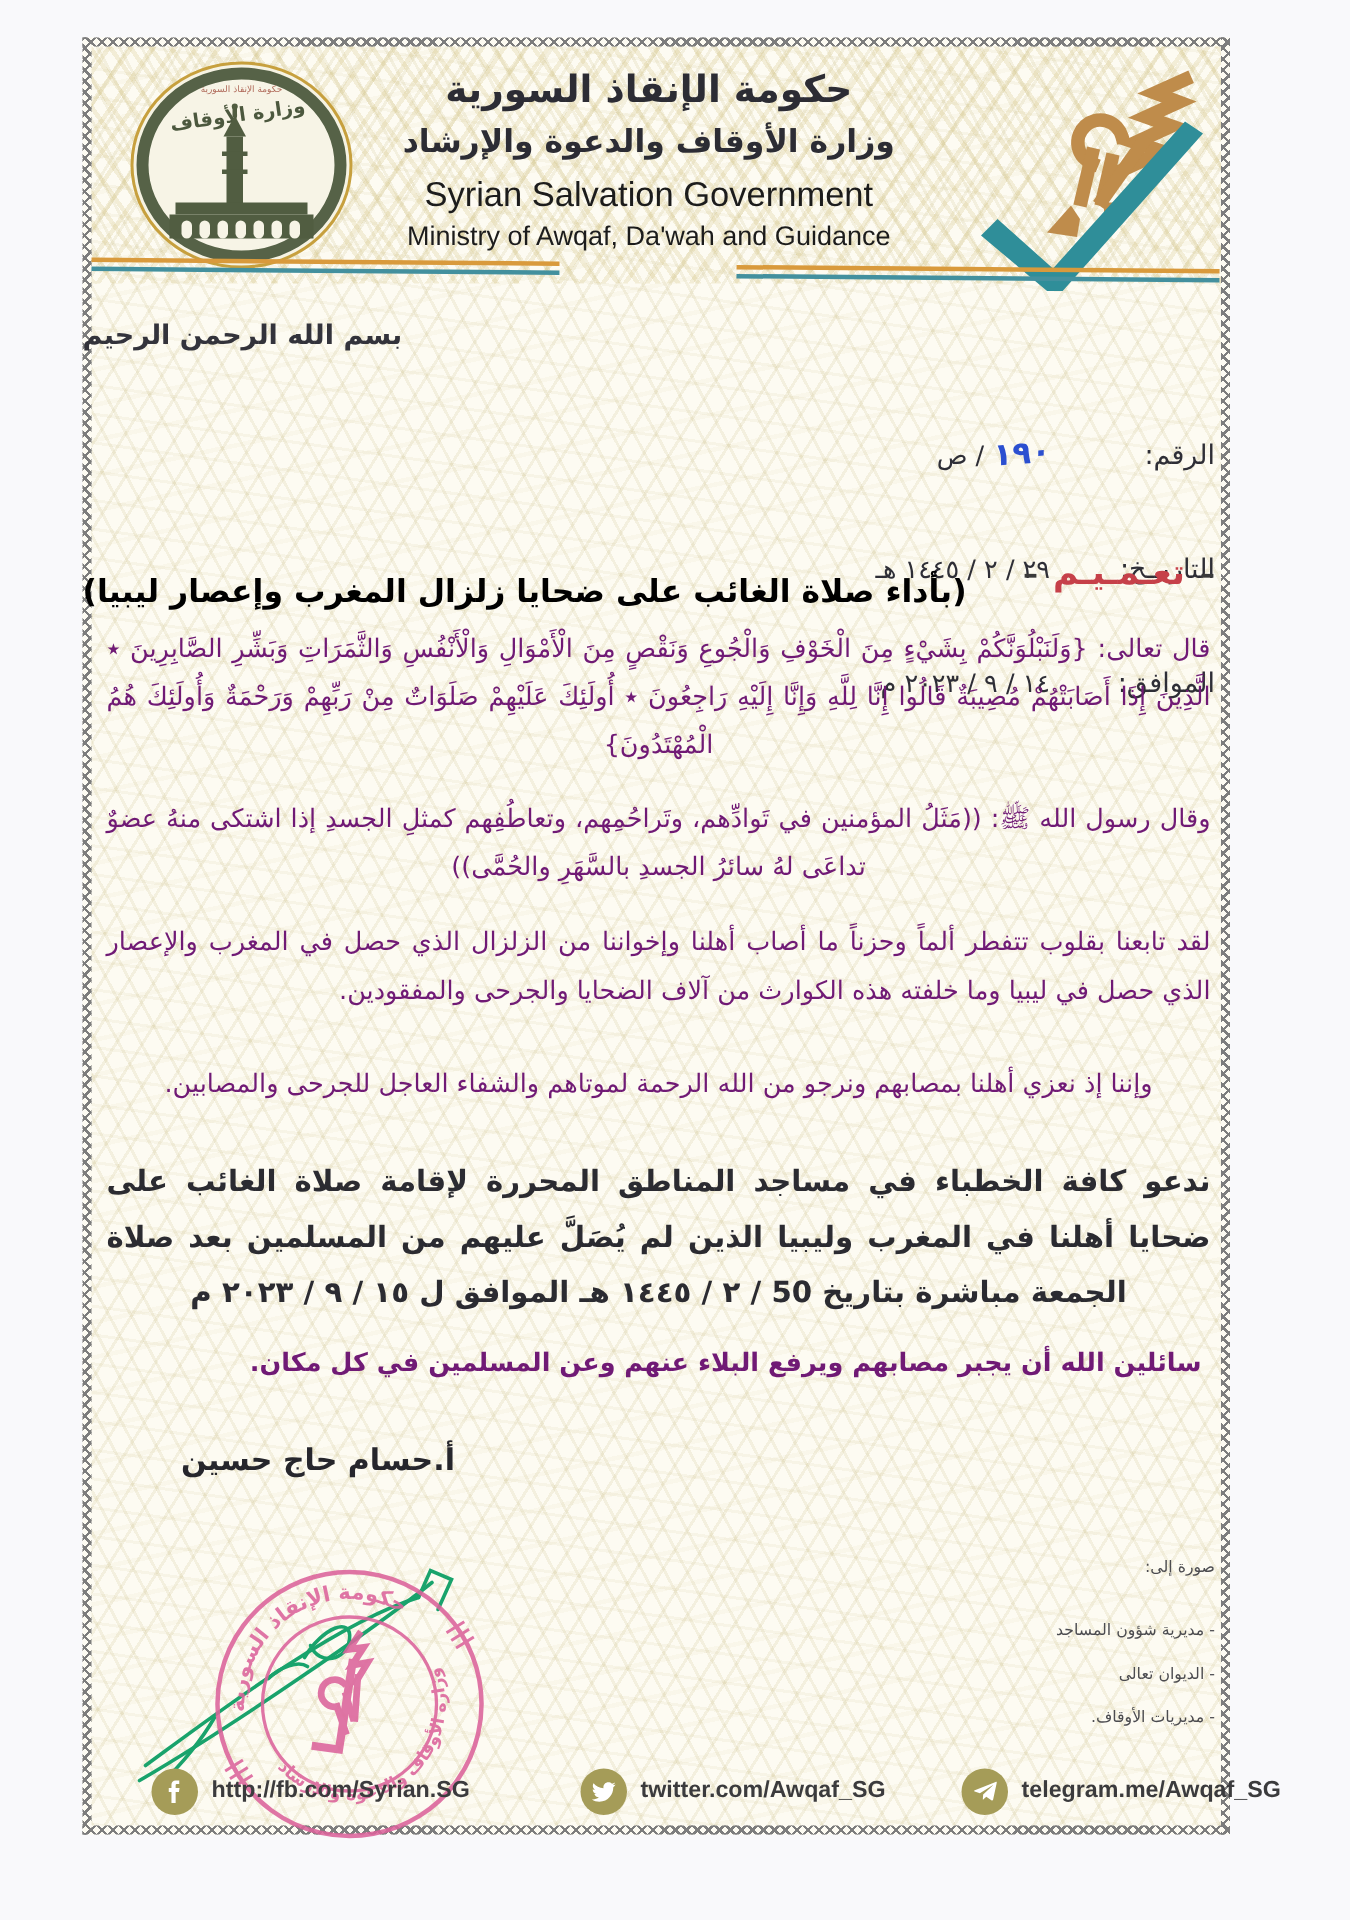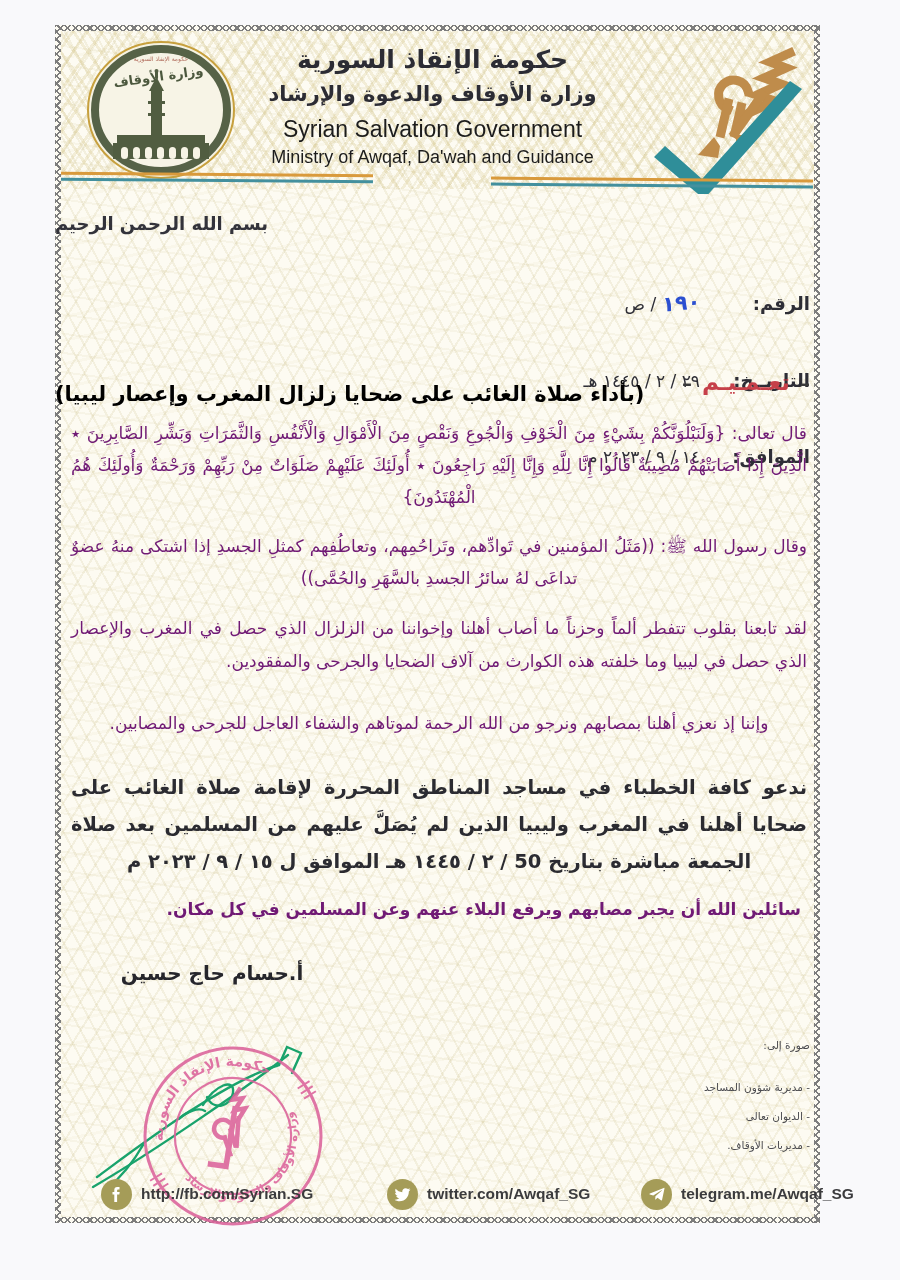--- a/index.html
+++ b/index.html
@@ -54,21 +54,21 @@
   .seg .or { position:absolute; left:0; right:0; top:0; height:2.6px; background:#d99a3c; }
   .seg .tl { position:absolute; left:0; right:0; top:6px; height:2.6px; background:#43909e; }
   .seg.s1 { left:6px;  top:148px; width:312px; transform:rotate(.5deg); }
   .seg.s2 { left:436px; top:153px; width:322px; transform:rotate(.5deg); }
 
   
   .bismillah { position:absolute; top:188px; left:0; right:60px; text-align:left;
                font-size:18px; font-weight:bold; color:#33333b; }
   .refblock { position:absolute; top:224px; right:10px; width:330px; }
   .ref-row { display:flex; direction:rtl; align-items:baseline; margin-bottom:11px; }
-  .rlabel { font-size:18px; font-weight:bold; color:#2e2e36; min-width:94px;margin-top:44px; }
+  .rlabel { font-size:18px; font-weight:normal; color:#2e2e36; min-width:94px;margin-top:44px; }
   .rvalue { font-size:17px; color:#2e2e36; margin-right:16px; white-space:nowrap; }
   .blue-hand { color:#2b4fd0; font-size:21px; font-weight:bold; display:inline-block;
                transform:rotate(-5deg) skewX(-6deg); }
 
   
   .taameem { position:absolute; top:344px; left:0; right:0; text-align:right; }
   .taameem .dash { color:#3a3a3a; font-size:20px; font-weight:bold; margin:0 10px; }
   .taameem .word { color:#c64049; font-size:23px; font-weight:bold; }
   .doc-title { position:absolute; top:357px; left:0; right:0; text-align:left;
                font-size:21px; font-weight:bold; color:#000000; }

